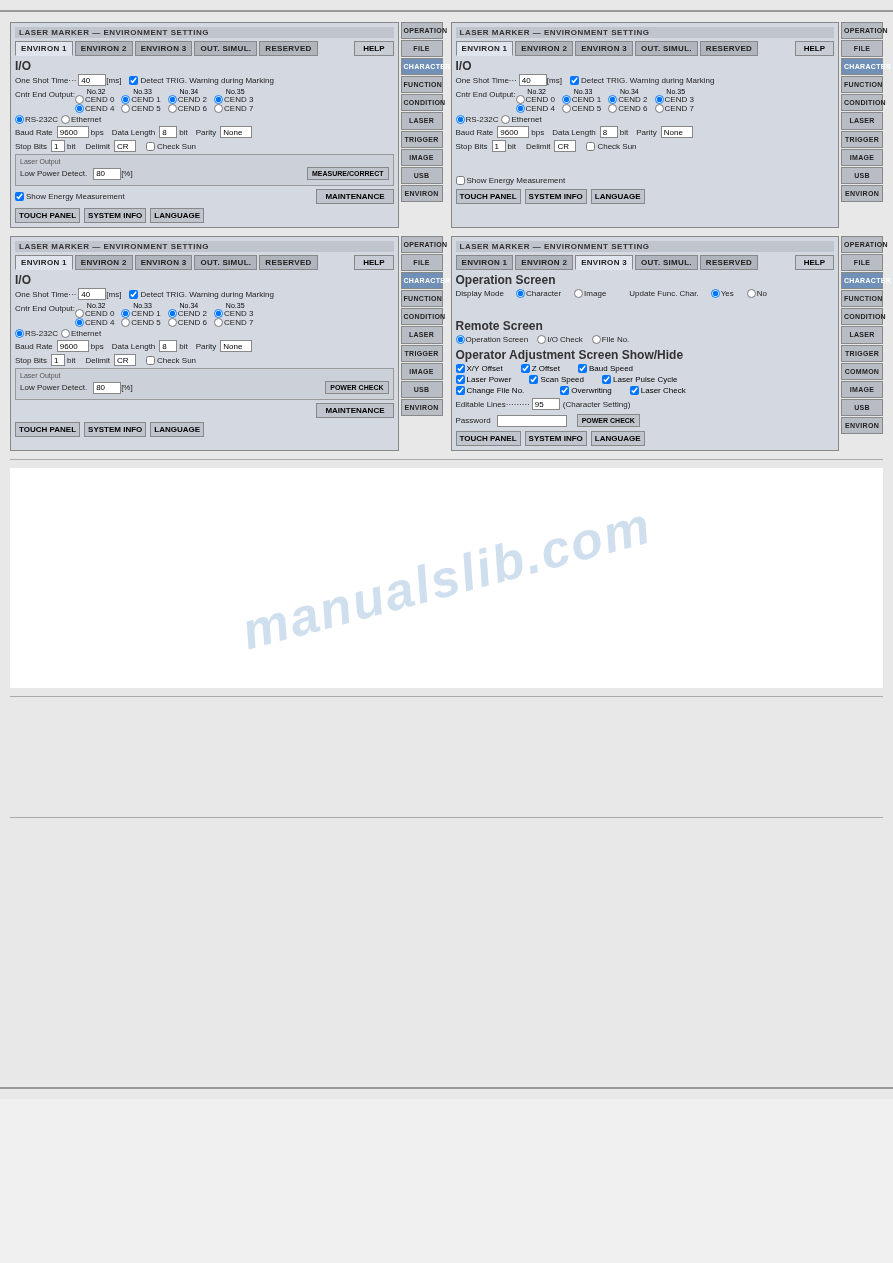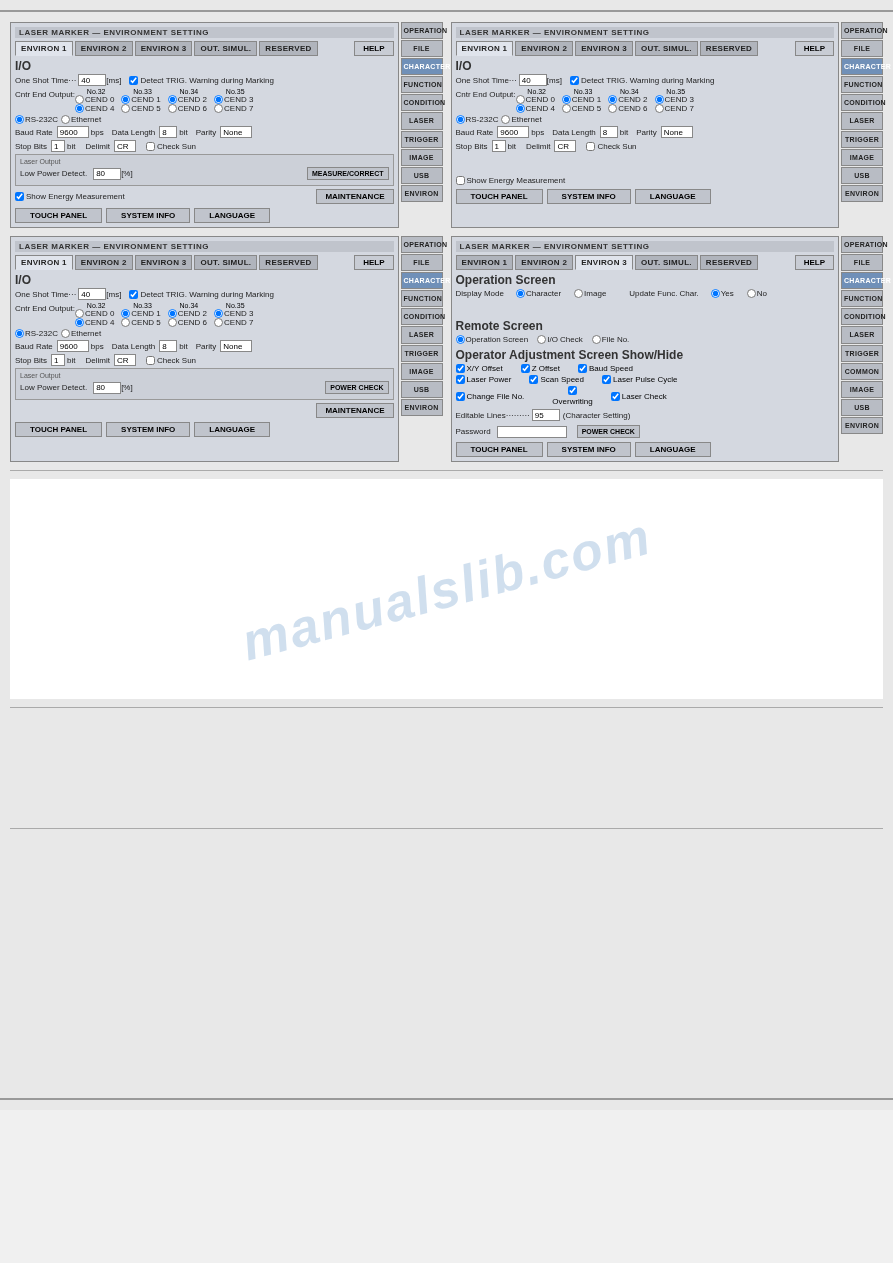--- a/index.html
+++ b/index.html
@@ -163,21 +163,21 @@
 
     .bottom-btn-row {
       display: flex;
       gap: 4px;
       margin-top: 4px;
     }
 
     .bottom-btn {
       background: #c0c4cc;
       border: 1px solid #888;
-      padding: 2px 14px;
+      padding: 2px 3px;
       font-size: 8px;
       font-weight: bold;
       cursor: pointer;
     }
 
     .maintenance-btn {
       background: #c0c4cc;
       border: 1px solid #888;
       padding: 2px 8px;
       font-size: 8px;
@@ -702,21 +702,21 @@
           <label class="checkbox-item" style="margin-left:10px;">
             <input type="checkbox" checked="" style="">
             <span>Laser Pulse Cycle</span>
           </label>
         </div>
         <div style="display:flex; flex-wrap:wrap; gap:2px; margin-bottom:3px;">
           <label class="checkbox-item">
             <input type="checkbox" checked="" style="">
             <span>Change File No.</span>
           </label>
-          <label class="checkbox-item" style="margin-left:20px;flex-direction:column;">
+          <label class="checkbox-item" style="margin-left:28px;">
             <input type="checkbox" checked="" style="">
             <span>Overwriting</span>
           </label>
           <label class="checkbox-item" style="margin-left:10px;">
             <input type="checkbox" checked="" style="">
             <span>Laser Check</span>
           </label>
         </div>
 
         <div class="form-row" style="margin-bottom:4px;">

